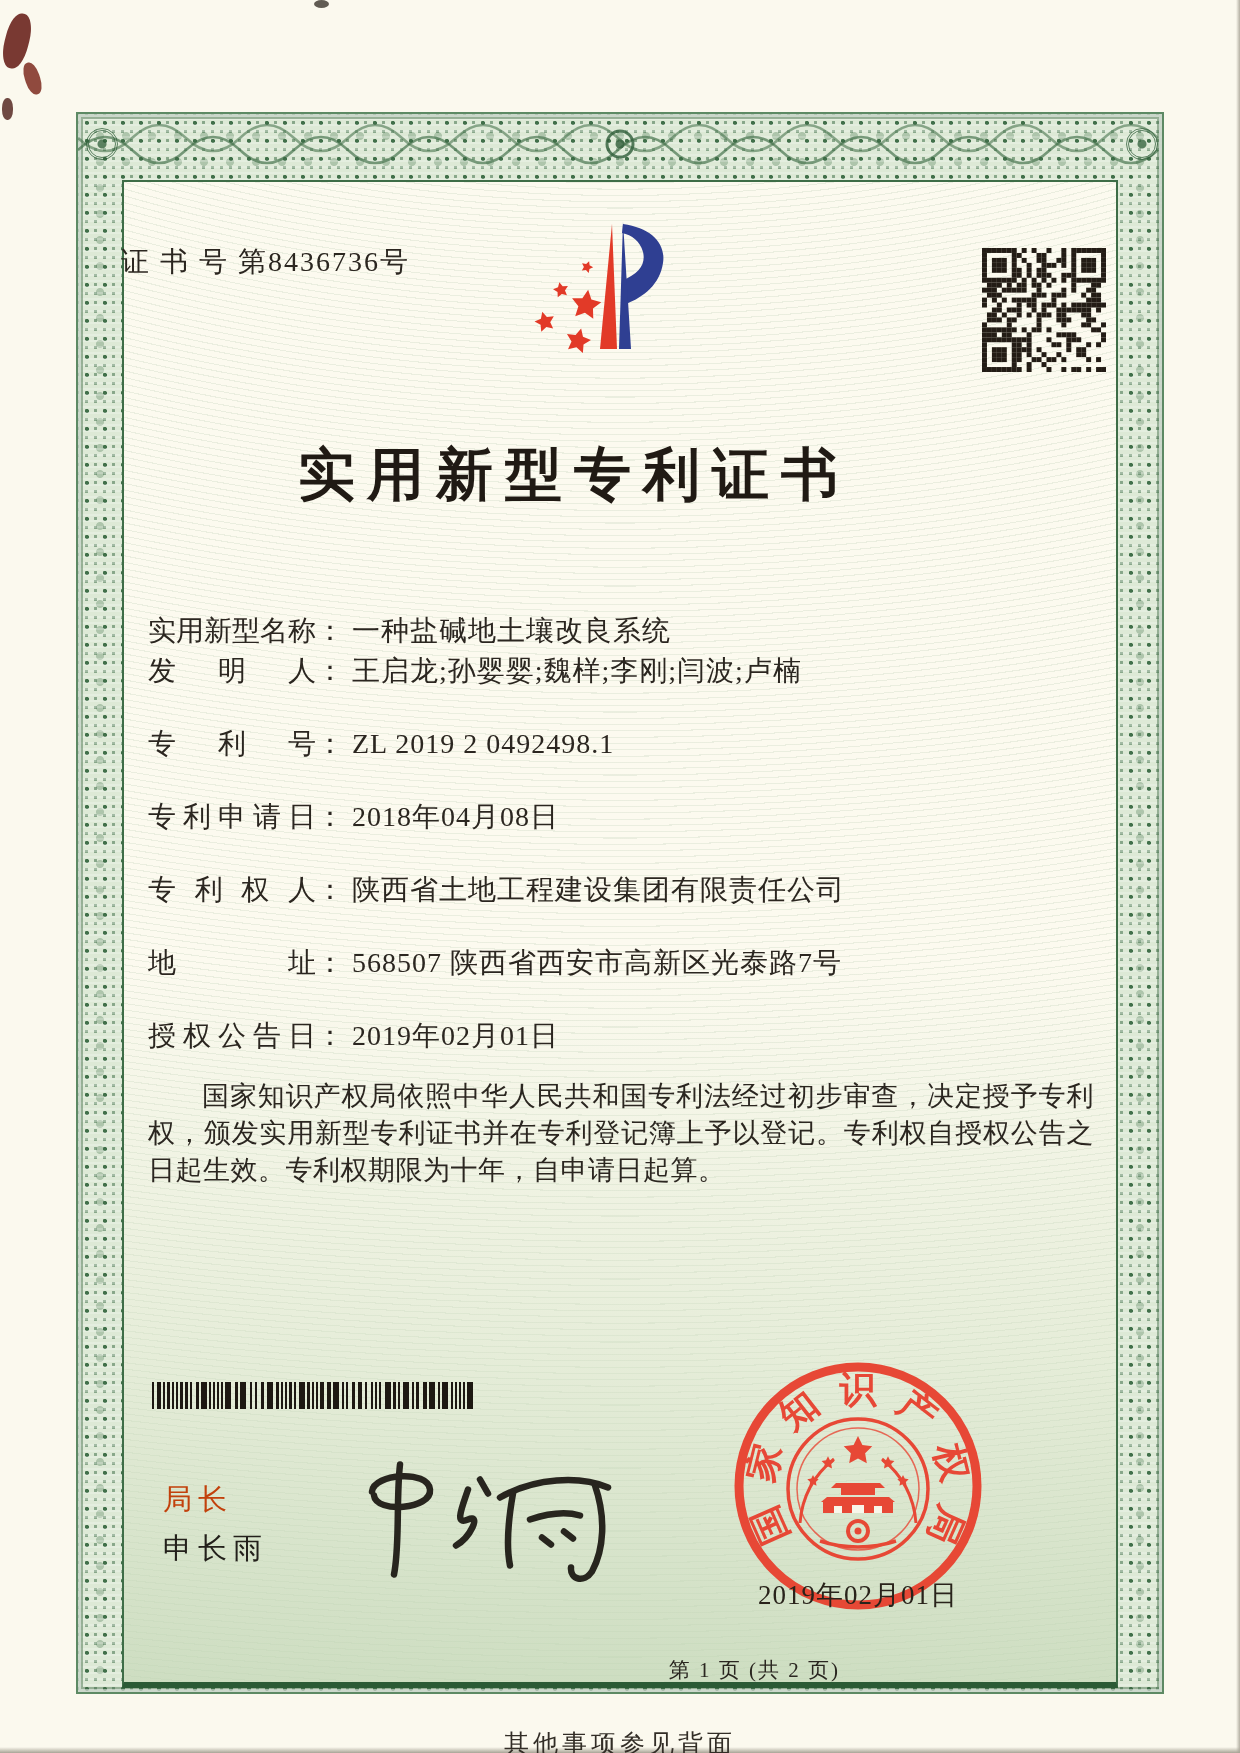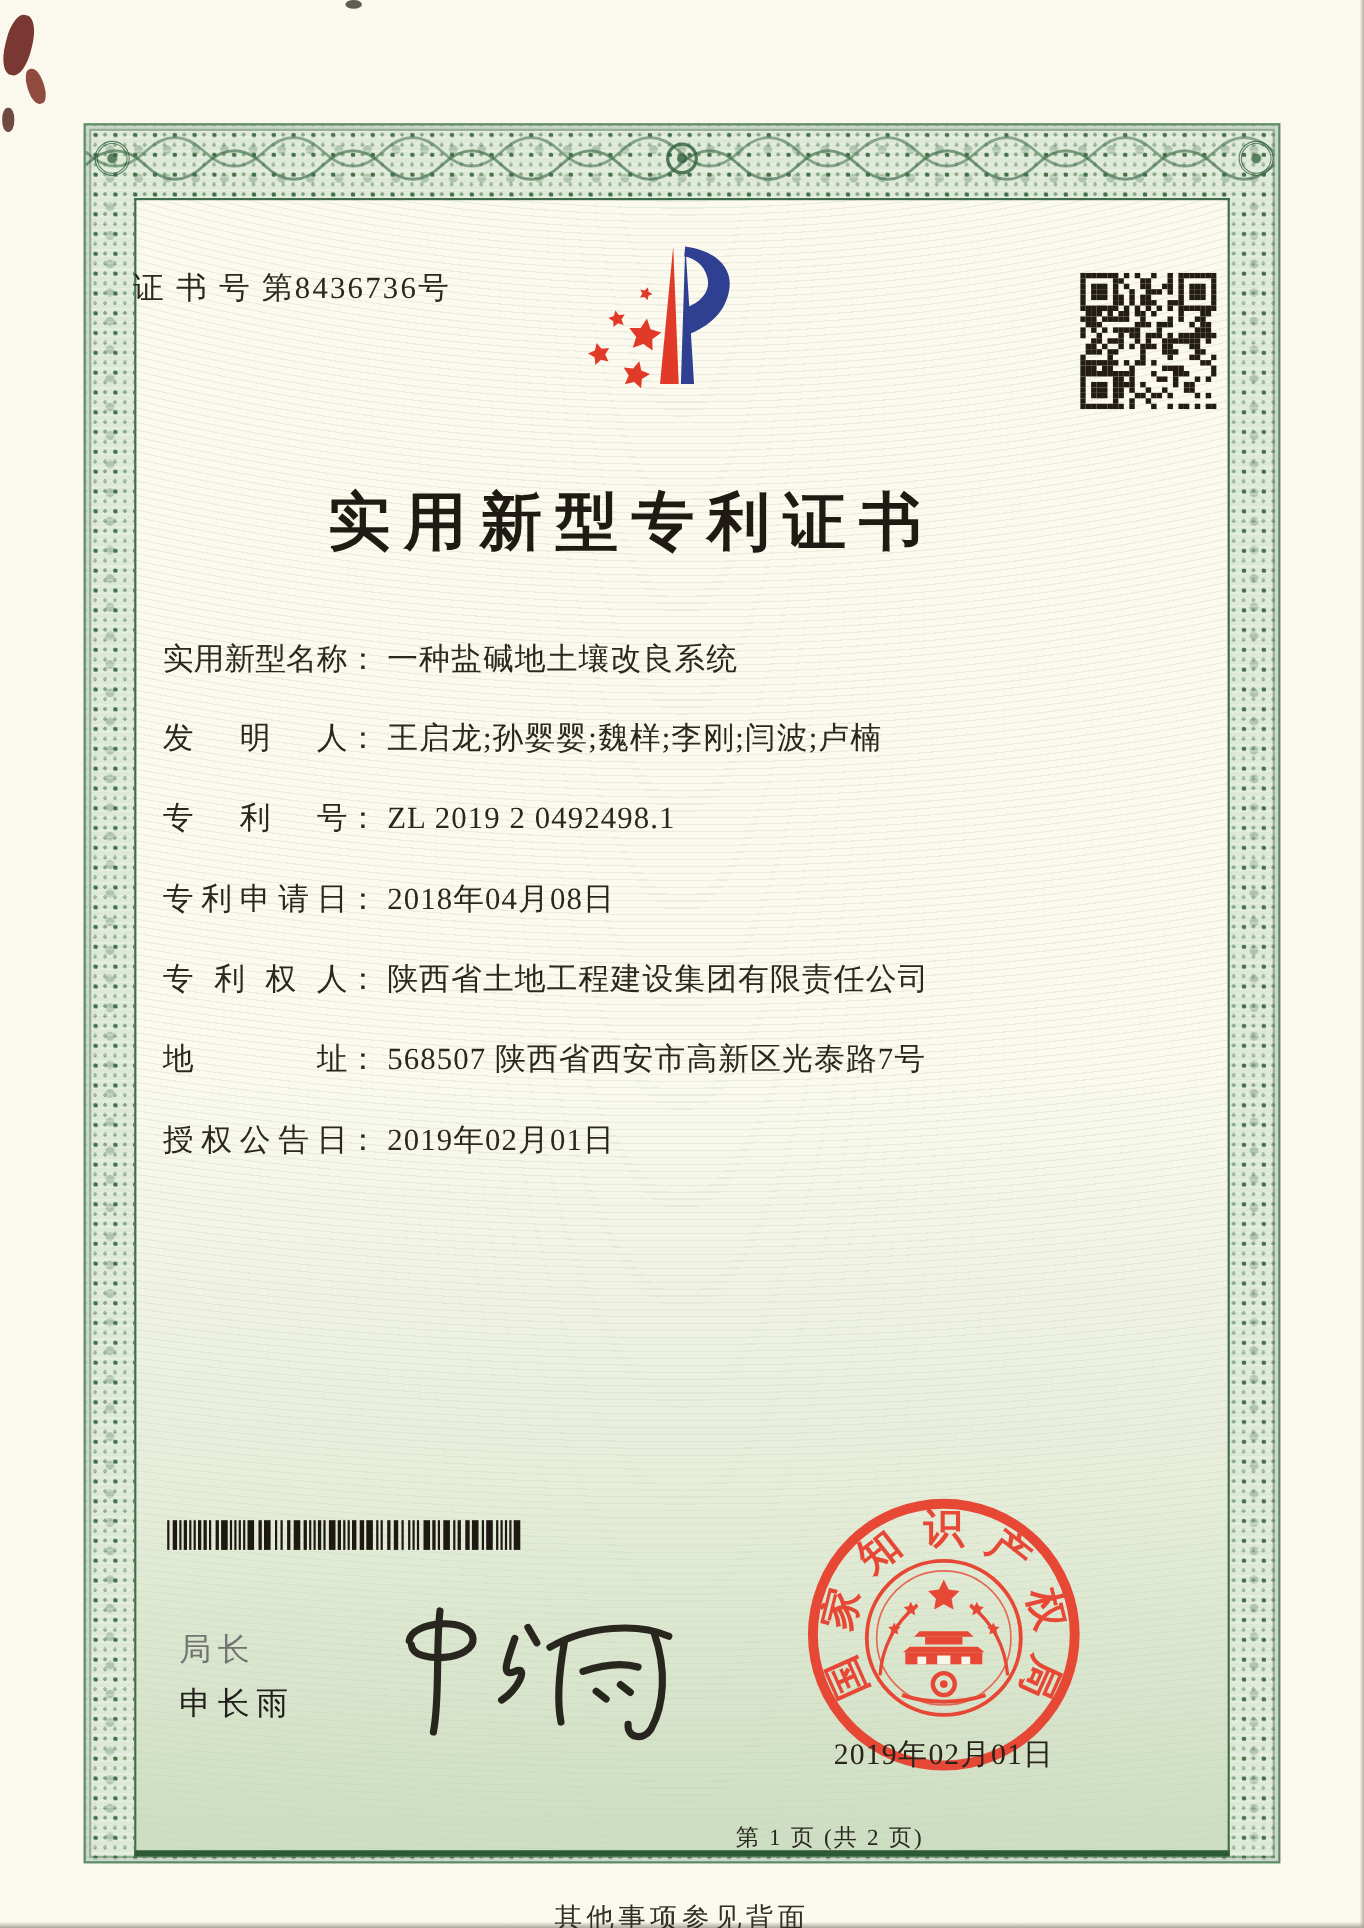--- a/index.html
+++ b/index.html
@@ -62,21 +62,21 @@
 
   
   .legal{position:absolute;left:148px;top:1078px;width:946px;font-size:27px;line-height:37px;
     text-align:justify;letter-spacing:.5px;color:#2b2620;}
   .legal p{margin:0;text-indent:2em;}
 
   
   .barcode{position:absolute;left:152px;top:1382px;width:322px;height:27px;}
   .barcode i{position:absolute;top:0;bottom:0;background:#1d1812;}
   .officer-title{position:absolute;left:163px;top:1480px;font-size:29px;letter-spacing:6px;
-    font-family:"Liberation Sans","DejaVu Sans",sans-serif;color:#737373;}
+    font-family:"Liberation Sans","DejaVu Sans",sans-serif;color:#c2410c;}
   .officer-name{position:absolute;left:163px;top:1529px;font-size:29px;letter-spacing:6px;
     font-family:"Liberation Sans","DejaVu Sans",sans-serif;color:#23201b;}
   .signature{position:absolute;left:350px;top:1448px;width:275px;height:138px;}
   .seal{position:absolute;left:730px;top:1358px;width:256px;height:256px;opacity:.95;}
   .seal-date{position:absolute;left:726px;top:1577px;width:264px;text-align:center;
     font-size:27px;letter-spacing:1px;color:#29231b;}
   .page-indicator{position:absolute;left:400px;top:1656px;width:440px;text-align:right;
     font-size:21px;letter-spacing:2px;color:#2a2620;}
   .back-note{position:absolute;left:400px;top:1727px;width:440px;text-align:center;
     font-size:25px;letter-spacing:4px;color:#322d26;}
@@ -431,21 +431,21 @@
     <rect x="80" y="120" width="5" height="5"></rect>
     <rect x="90" y="120" width="5" height="5"></rect>
     <rect x="95" y="120" width="5" height="5"></rect>
     <rect x="105" y="120" width="5" height="5"></rect>
     <rect x="115" y="120" width="5" height="5"></rect>
     <rect x="120" y="120" width="5" height="5"></rect>
   </svg>
 
 <div class="title">实用新型专利证书</div>
 
-<div class="frow" style="top:580px">
+<div class="frow" style="top:612px">
   <span class="flabel">实用新型名称</span><span class="fcolon">：</span><span class="fvalue">一种盐碱地土壤改良系统</span>
 </div>
 <div class="frow" style="top:652px">
   <span class="flabel">发明人</span><span class="fcolon">：</span><span class="fvalue">王启龙;孙婴婴;魏样;李刚;闫波;卢楠</span>
 </div>
 <div class="frow" style="top:725px">
   <span class="flabel">专利号</span><span class="fcolon">：</span><span class="fvalue">ZL 2019 2 0492498.1</span>
 </div>
 <div class="frow" style="top:798px">
   <span class="flabel">专利申请日</span><span class="fcolon">：</span><span class="fvalue">2018年04月08日</span>
@@ -454,20 +454,21 @@
   <span class="flabel">专利权人</span><span class="fcolon">：</span><span class="fvalue">陕西省土地工程建设集团有限责任公司</span>
 </div>
 <div class="frow" style="top:944px">
   <span class="flabel">地址</span><span class="fcolon">：</span><span class="fvalue">568507 陕西省西安市高新区光泰路7号</span>
 </div>
 <div class="frow" style="top:1017px">
   <span class="flabel">授权公告日</span><span class="fcolon">：</span><span class="fvalue">2019年02月01日</span>
 </div>
 
 <div class="legal">
+  <p>国家知识产权局依照中华人民共和国专利法经过初步审查，决定授予专利权，颁发实用新型专利证书并在专利登记簿上予以登记。专利权自授权公告之日起生效。专利权期限为十年，自申请日起算。</p>
 </div>
 
 <div class="barcode">
     <i style="left:0px;width:2px"></i>
     <i style="left:5px;width:4px"></i>
     <i style="left:11px;width:2px"></i>
     <i style="left:15px;width:3px"></i>
     <i style="left:20px;width:2px"></i>
     <i style="left:24px;width:2px"></i>
     <i style="left:28px;width:3px"></i>

